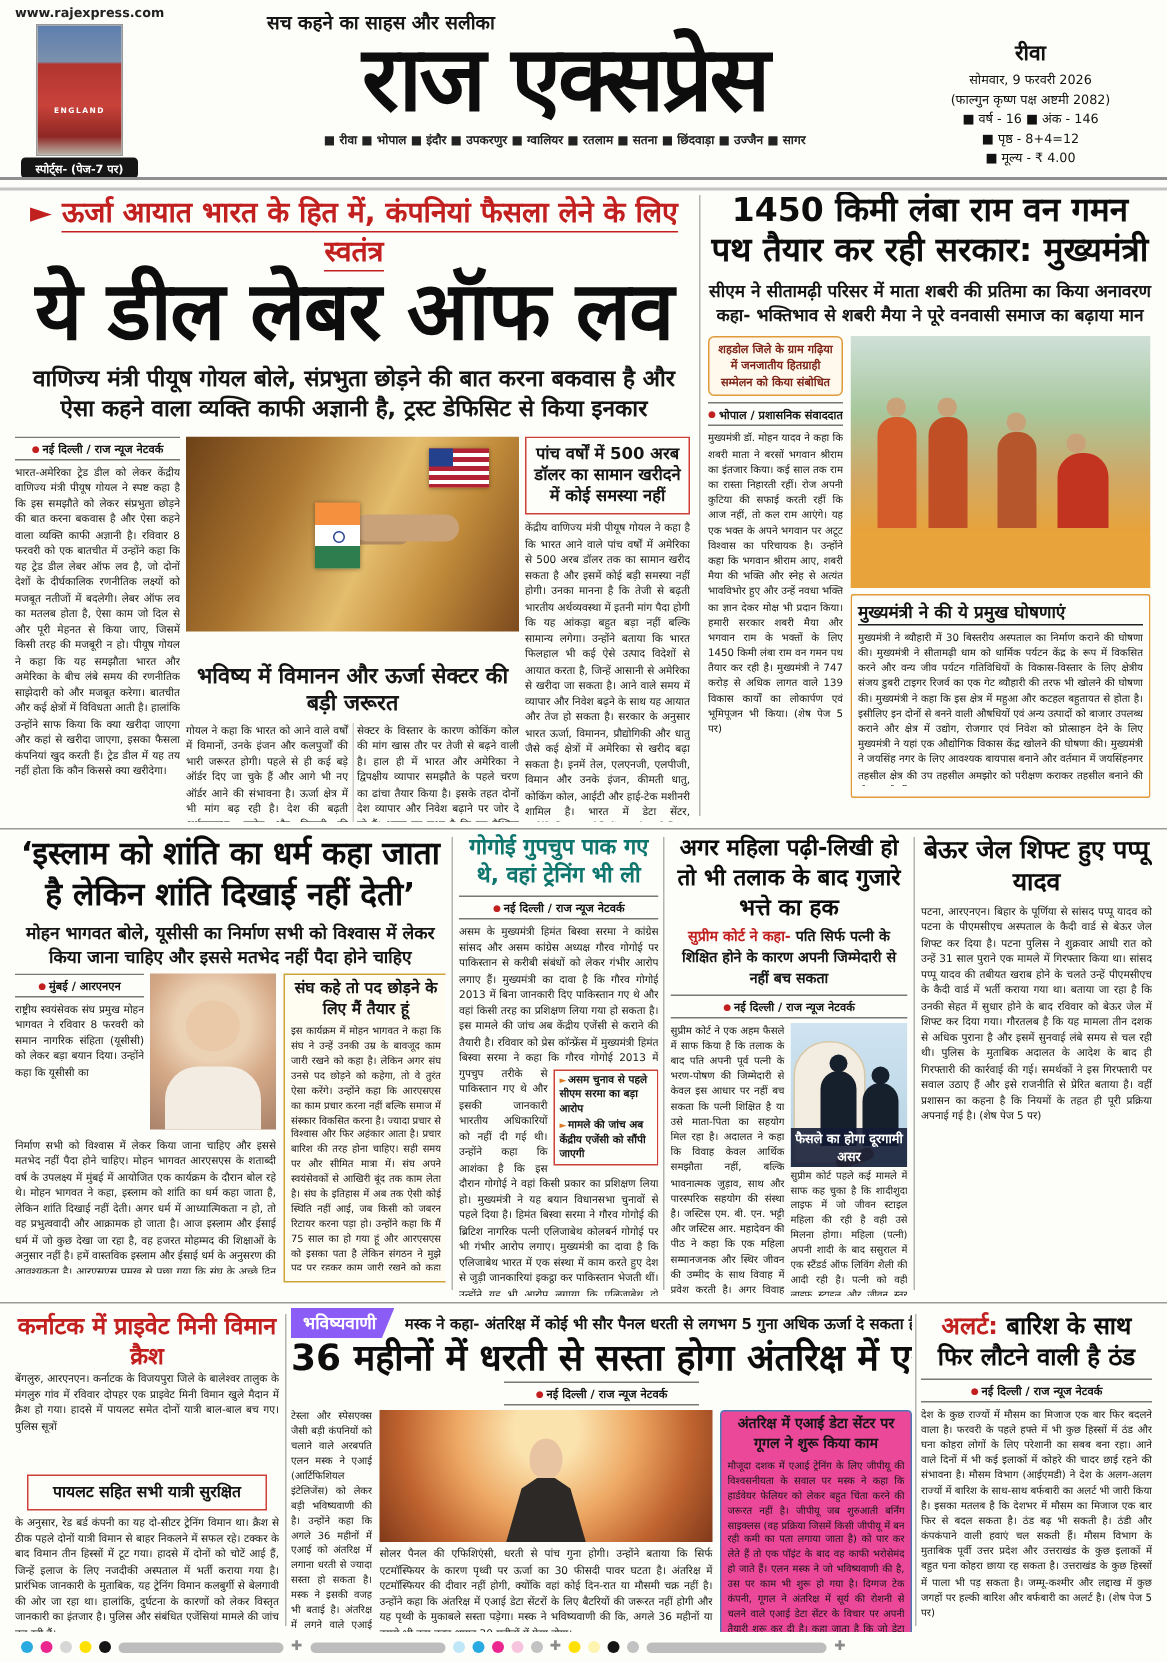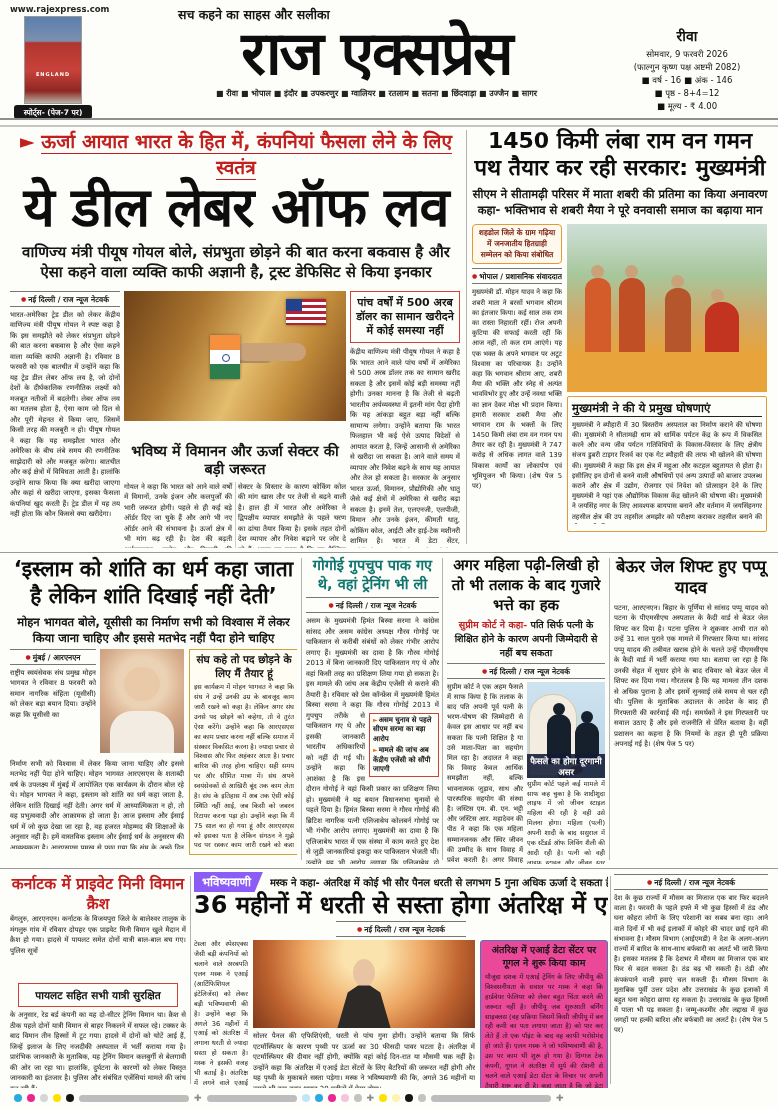--- a/index.html
+++ b/index.html
@@ -353,20 +353,23 @@
         <div class="google-box">
           <div class="google-title">अंतरिक्ष में एआई डेटा सेंटर पर गूगल ने शुरू किया काम</div>
           <div class="body" style="height:122px;">मौजूदा दशक में एआई ट्रेनिंग के लिए जीपीयू की विश्वसनीयता के सवाल पर मस्क ने कहा कि हार्डवेयर फेलियर को लेकर बहुत चिंता करने की जरूरत नहीं है। जीपीयू जब शुरुआती बर्निंग साइक्लस (वह प्रक्रिया जिसमें किसी जीपीयू में बन रही कमी का पता लगाया जाता है) को पार कर लेते हैं तो एक पॉइंट के बाद वह काफी भरोसेमंद हो जाते हैं। एलन मस्क ने जो भविष्यवाणी की है, उस पर काम भी शुरू हो गया है। दिग्गज टेक कंपनी, गूगल ने अंतरिक्ष में सूर्य की रोशनी से चलने वाले एआई डेटा सेंटर के विचार पर अपनी तैयारी शुरू कर दी है। कहा जाता है कि जो डेटा सेंटर अंतरिक्ष में लगाए जाएंगे, वह सैटेलाइट की तरह उड़कर पृथ्वी का चक्कर लगाएंगे। गूगल ने अपने प्रोजेक्ट का नाम प्रोजेक्ट 'सनकैचर' रखा है।</div>
         </div>
       </div>
     </article>
 
     <div class="vrule" style="left:600px;top:4px;height:208px;"></div>
 
     <article class="bt-c">
+      <h2 class="bt-c-headline" style="margin:0 0 3px;">
+        <span class="red">अलर्ट:</span><span> बारिश के साथ फिर लौटने वाली है ठंड</span>
+      </h2>
       <div class="dateline">
         <span class="dot">●</span><span>नई दिल्ली / राज न्यूज नेटवर्क</span>
       </div>
       <div class="body" style="height:168px;font-size:6.8px;">
         <span>देश के कुछ राज्यों में मौसम का मिजाज एक बार फिर बदलने वाला है। फरवरी के पहले हफ्ते में भी कुछ हिस्सों में ठंड और घना कोहरा लोगों के लिए परेशानी का सबब बना रहा। आने वाले दिनों में भी कई इलाकों में कोहरे की चादर छाई रहने की संभावना है। मौसम विभाग (आईएमडी) ने देश के अलग-अलग राज्यों में बारिश के साथ-साथ</span>
         <span>बर्फबारी का अलर्ट भी जारी किया है। इसका मतलब है कि देशभर में मौसम का मिजाज एक बार फिर से बदल सकता है। ठंड बढ़ भी सकती है। ठंडी और कंपकंपाने वाली हवाएं चल सकती हैं। मौसम विभाग के मुताबिक पूर्वी उत्तर प्रदेश और उत्तराखंड के कुछ इलाकों में बहुत घना कोहरा छाया रह सकता है। उत्तराखंड के कुछ हिस्सों में पाला भी पड़ सकता है। जम्मू-कश्मीर और लद्दाख में कुछ जगहों पर हल्की बारिश और बर्फबारी का अलर्ट है। (शेष पेज 5 पर)</span>
       </div>
     </article>
   </section>
 

